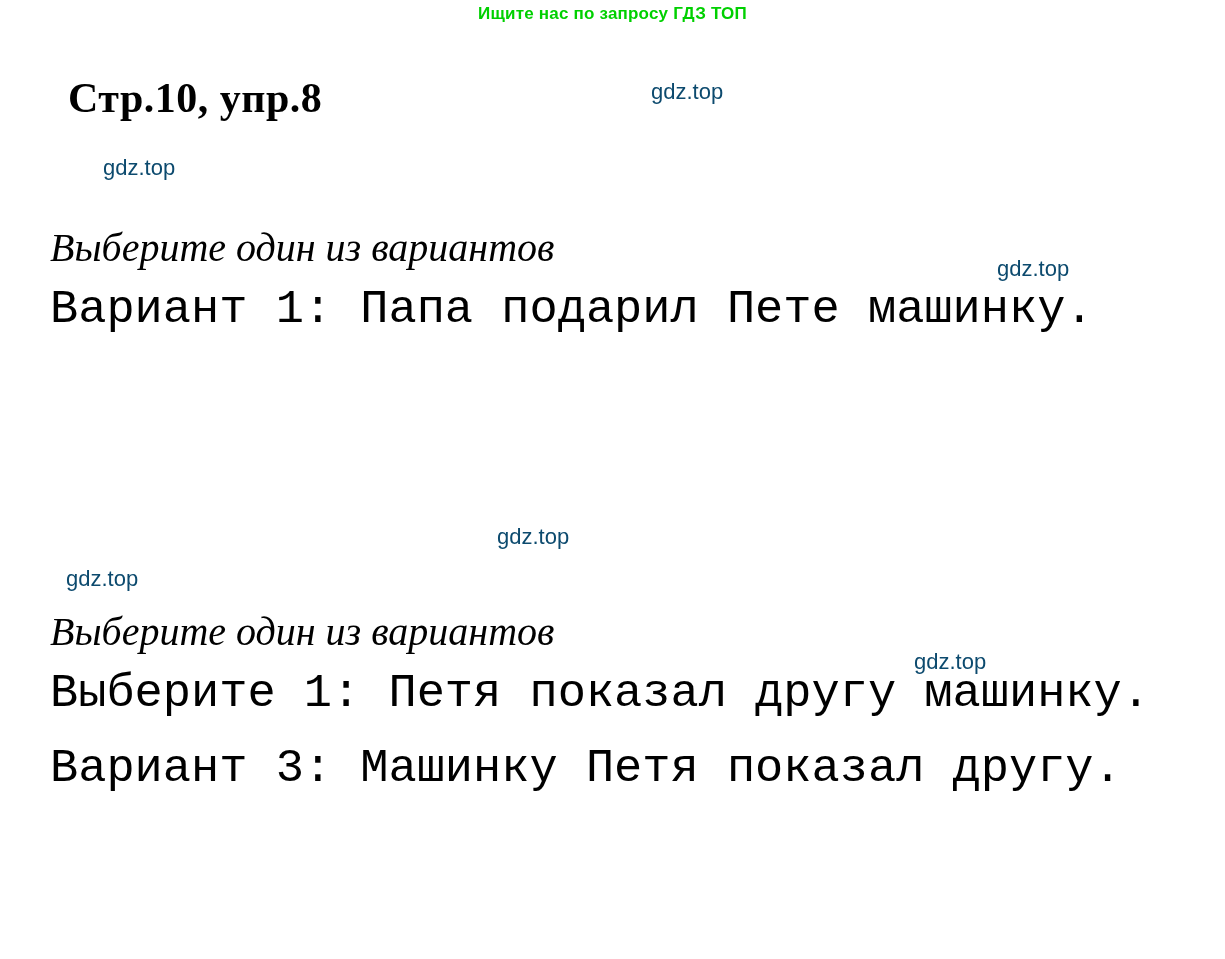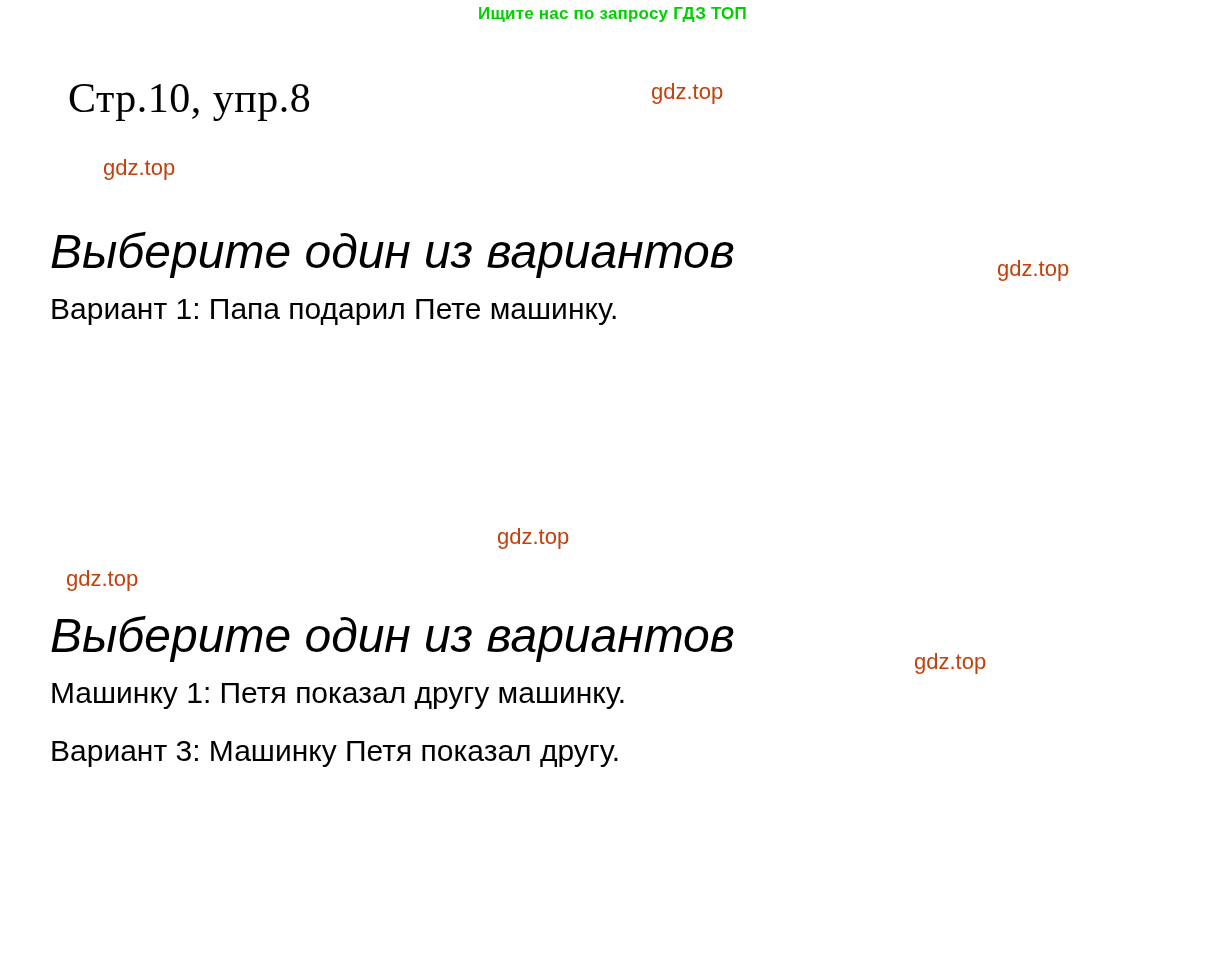--- a/index.html
+++ b/index.html
@@ -30,52 +30,52 @@
     font-family: "Liberation Sans", sans-serif;
     font-size: 17px;
     font-weight: bold;
     letter-spacing: 0.2px;
   }
   .heading {
     position: absolute;
     left: 68px;
     top: 74px;
     font-family: "Liberation Serif", serif;
-    font-weight: normal;
+    font-weight: bold;
     font-size: 42px;
     letter-spacing: 0.5px;
   }
   .wm {
     position: absolute;
     font-family: "Liberation Sans", sans-serif;
     font-size: 22px;
-    color: #c2410c;
+    color: #0c4a6e;
     white-space: nowrap;
   }
   .wm-1 { left: 651px; top: 79px; }
   .wm-2 { left: 103px; top: 155px; }
   .wm-3 { left: 997px; top: 256px; }
   .wm-4 { left: 497px; top: 524px; }
   .wm-5 { left: 66px; top: 566px; }
   .wm-6 { left: 914px; top: 649px; }
 
   .block1 { position: absolute; left: 50px; top: 228px; width: 1100px; }
   .block2 { position: absolute; left: 50px; top: 612px; width: 1100px; }
 
   .prompt {
-    font-family: Liberation Sans, sans-serif;
+    font-family: Liberation Serif, serif;
     font-style: italic;
-    font-size: 48px;
+    font-size: 40px;
     line-height: 1.0;
     margin: 0 0 18px 0;
     white-space: nowrap;
   }
   .variant {
-    font-family: Liberation Sans, sans-serif;
-    font-size: 30px;
+    font-family: Liberation Mono, monospace;
+    font-size: 47px;
     line-height: 1.0;
     margin: 8px 0 28px 0;
     white-space: nowrap;
   }
   .variant:last-child { margin-bottom: 0; }
 
   .footer {
     position: absolute;
     left: 0;
     top: 928px;
@@ -103,18 +103,18 @@
   <div class="wm wm-5">gdz.top</div>
   <div class="wm wm-6">gdz.top</div>
 
   <div class="block1">
     <p class="prompt">Выберите один из вариантов</p>
     <p class="variant">Вариант 1: Папа подарил Пете машинку.</p>
   </div>
 
   <div class="block2">
     <p class="prompt">Выберите один из вариантов</p>
-    <p class="variant">Машинку 1: Петя показал другу машинку.</p>
+    <p class="variant">Выберите 1: Петя показал другу машинку.</p>
     <p class="variant">Вариант 3: Машинку Петя показал другу.</p>
   </div>
 
 
 </div>
 
 </body></html>

